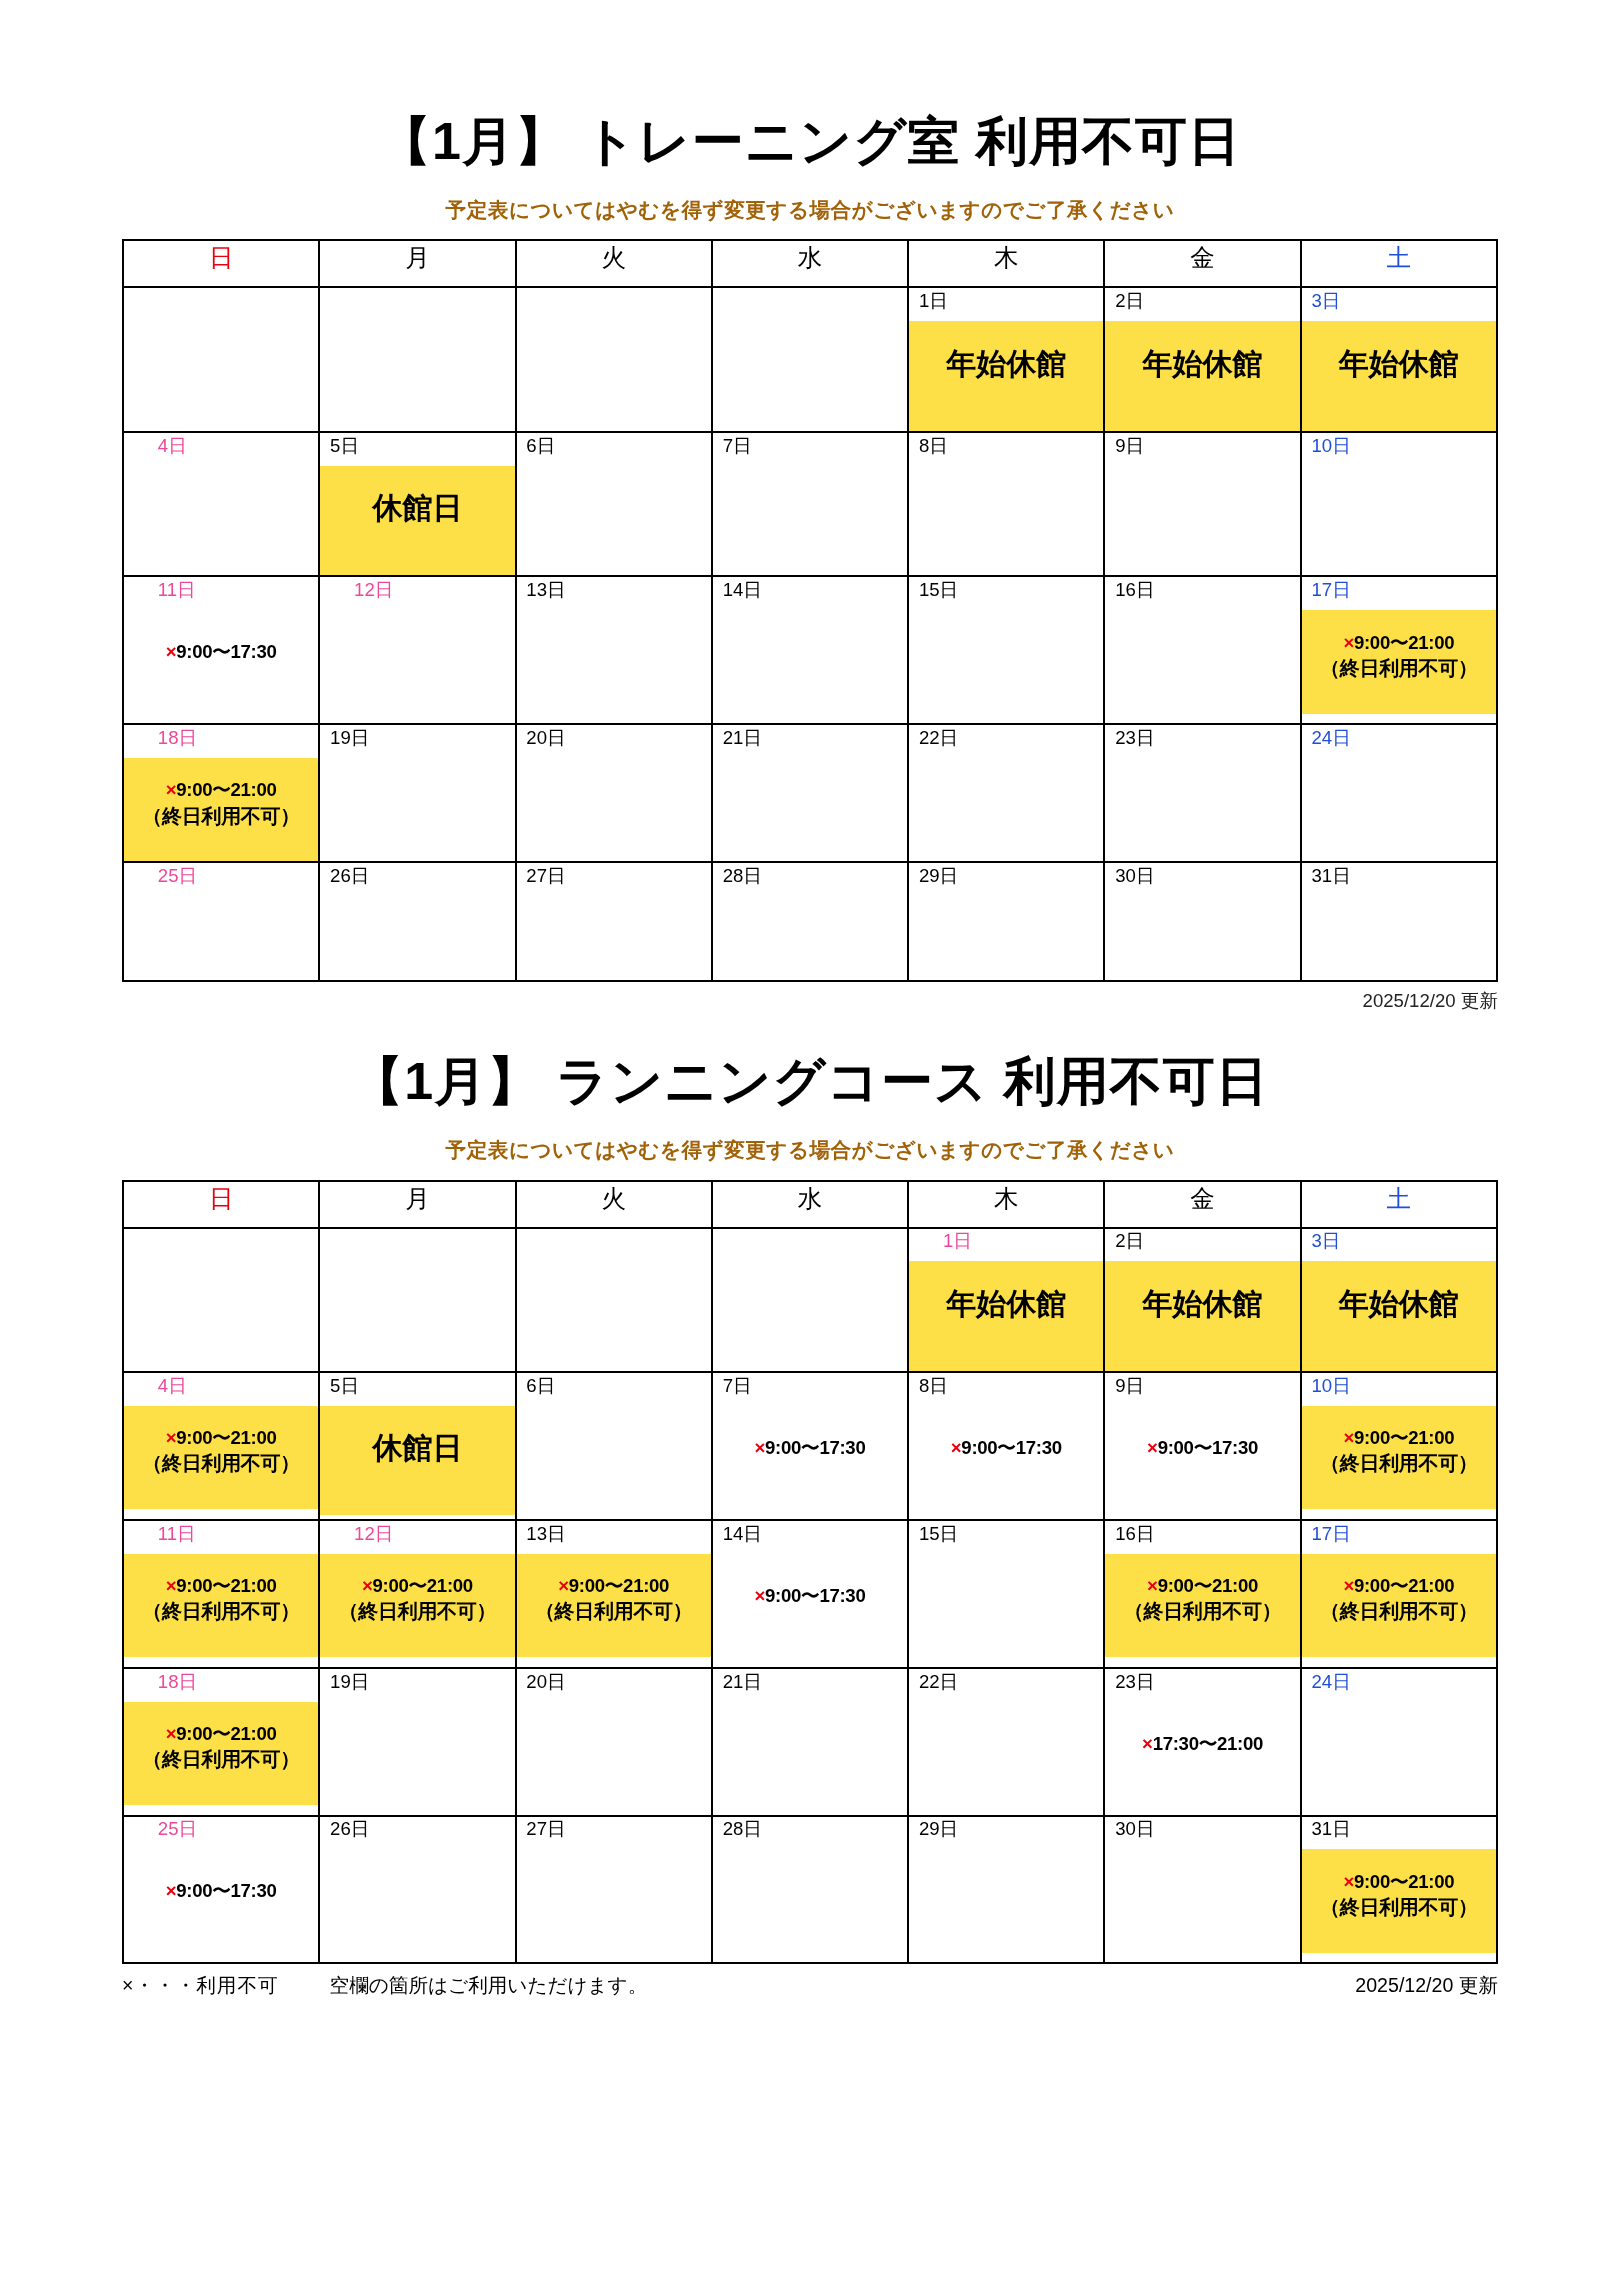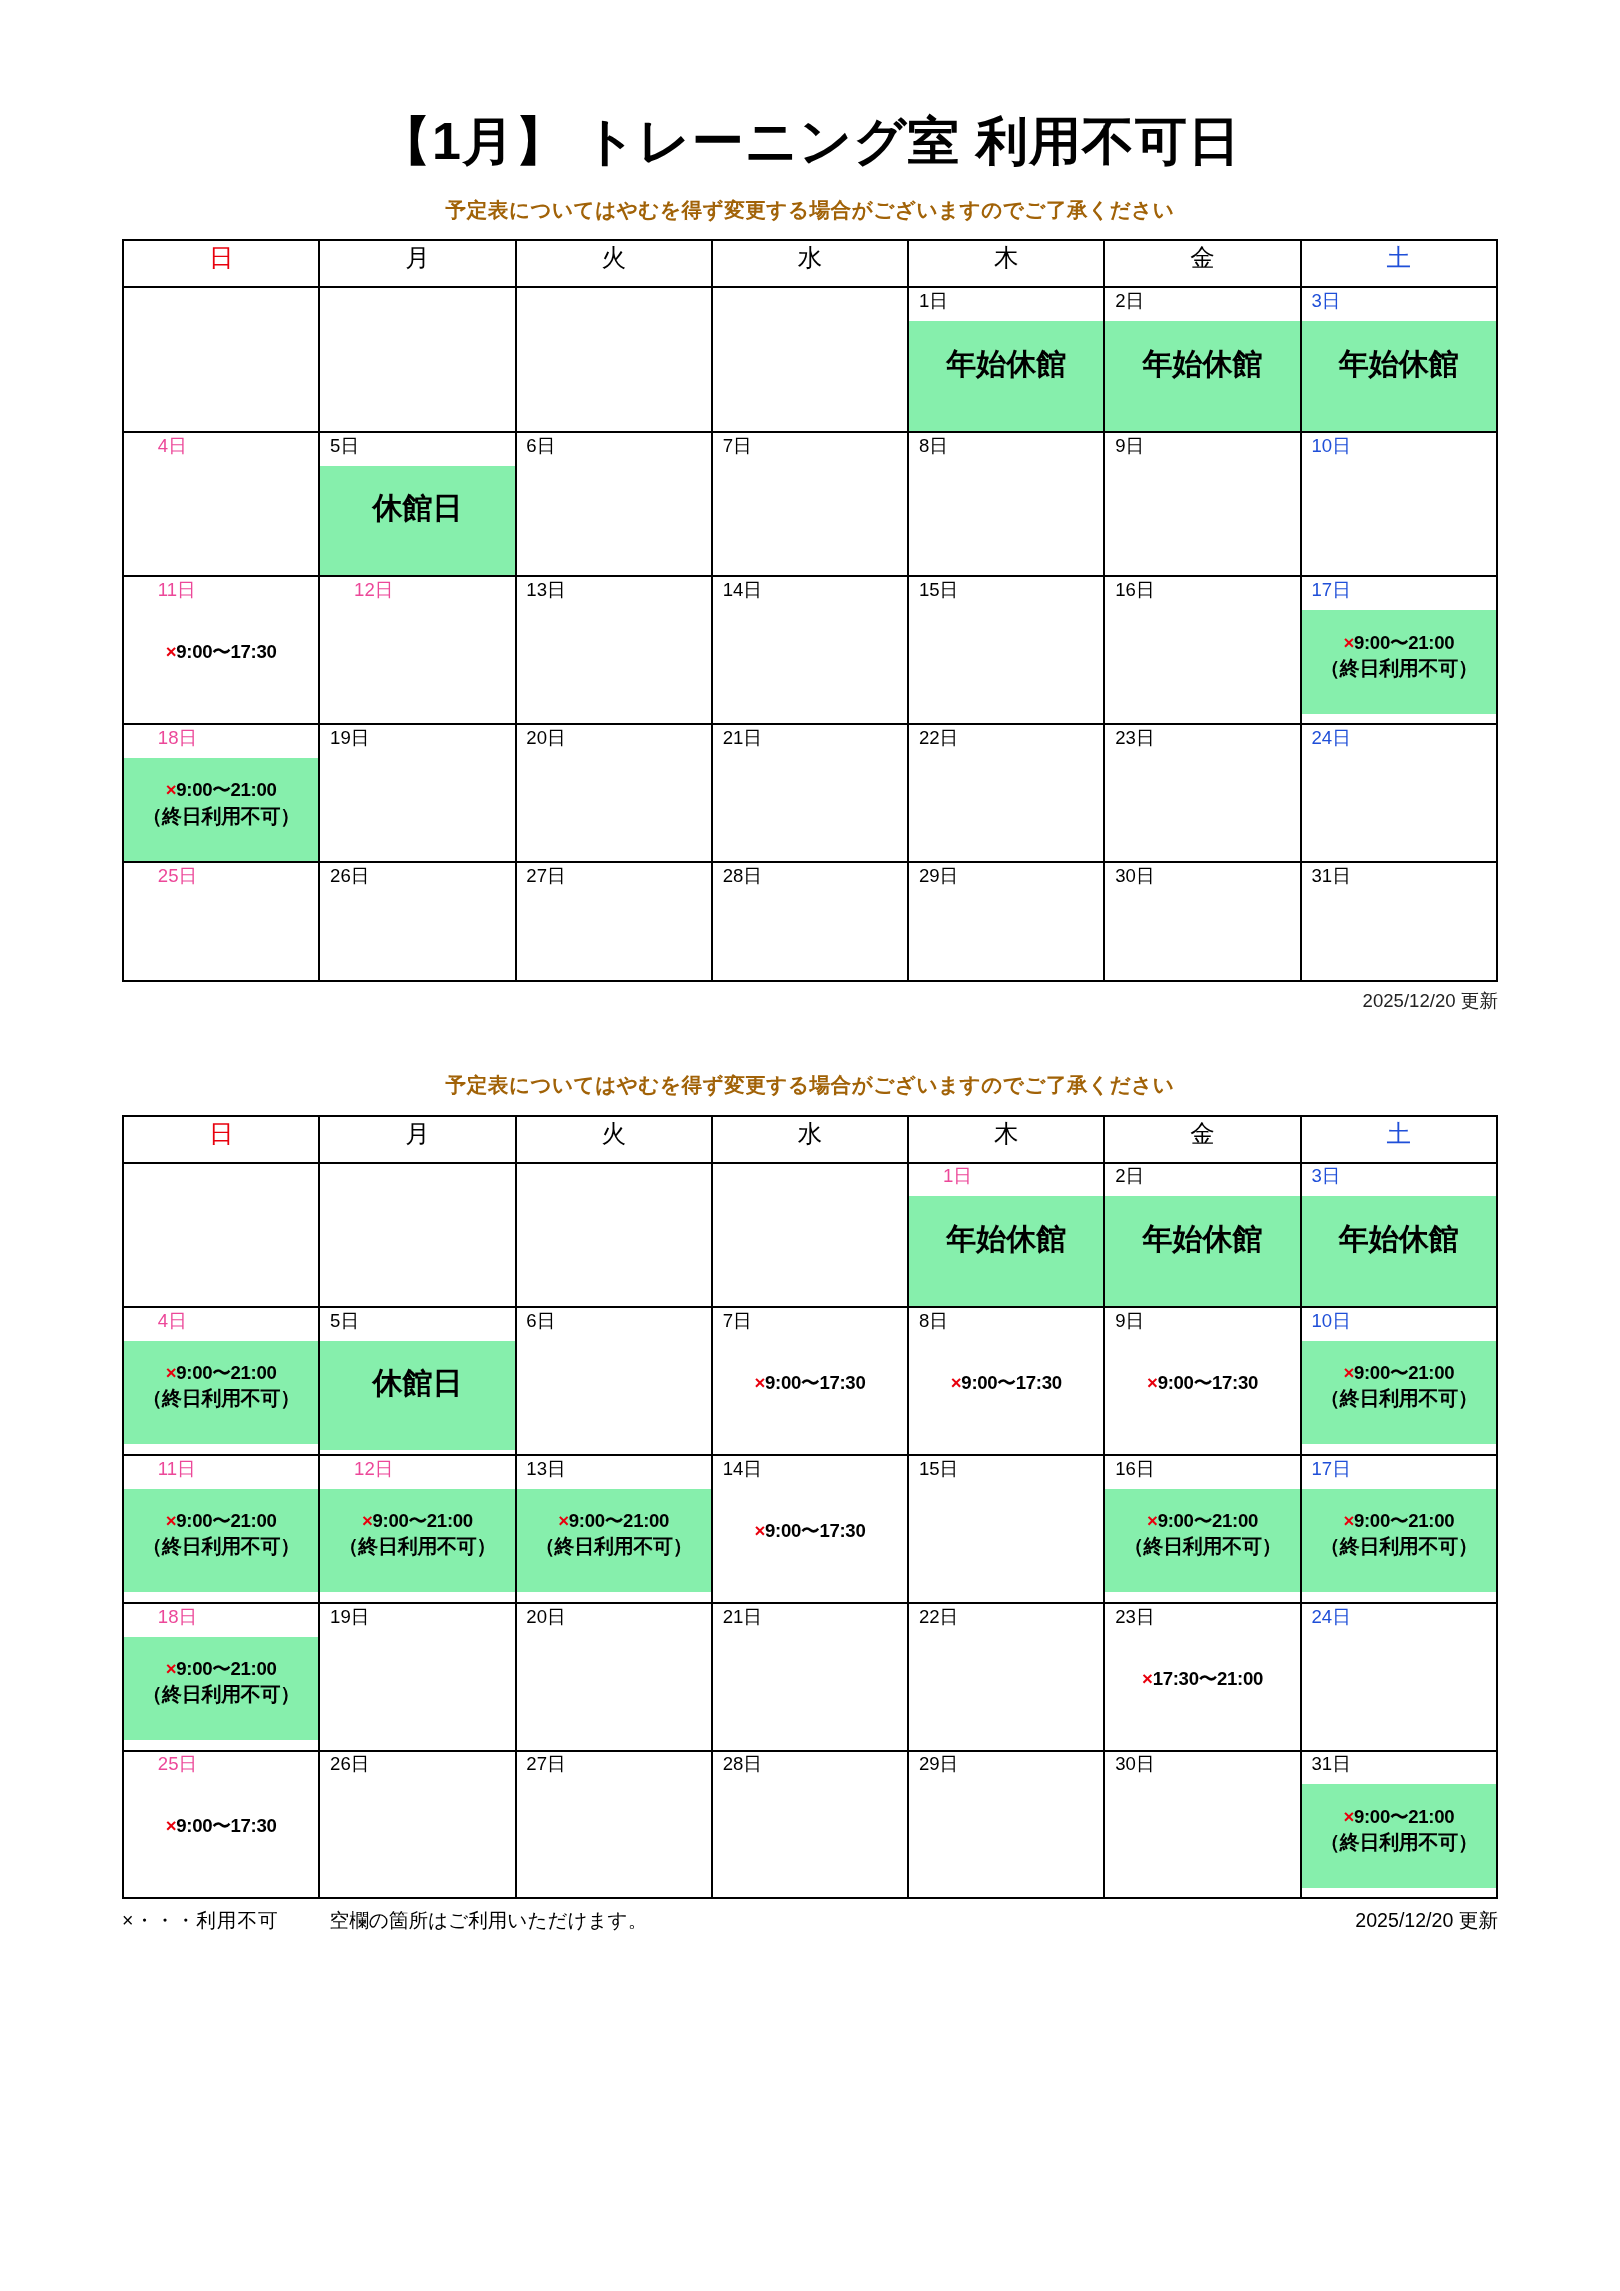--- a/index.html
+++ b/index.html
@@ -78,21 +78,21 @@
     line-height: 1;
   }
   .daynum.sun { color: #ec4899; margin-left: 24px; }
   .daynum.sat { color: #1f4fd8; border-radius: 7px; }
 
   .cell {
     height: 84px;
     position: relative;
   }
 
-  .gray { background: #86efac; }
+  .gray { background: #fde047; }
 
   .closed {
     text-align: center;
     font-size: 30px;
     font-weight: bold;
     line-height: 1.1;
     padding-top: 25.5px;
   }
   .note {
     font-size: 18.6px;
@@ -319,20 +319,21 @@
           <div class="cell"></div>
         </td>
       </tr>
     </tbody>
       </table>
 
     <div class="updated">2025/12/20 更新</div>
   </div>
 
   <div class="section sec2">
+    <h1 class="title">【1月】 ランニングコース 利用不可日</h1>
     <div class="notice">予定表についてはやむを得ず変更する場合がございますのでご了承ください</div>
 
     <table class="cal">
       <tbody>
           <tr class="hdr">
         <td class="sun">日</td>
         <td class="wd">月</td>
         <td class="wd">火</td>
         <td class="wd">水</td>
         <td class="wd">木</td>

